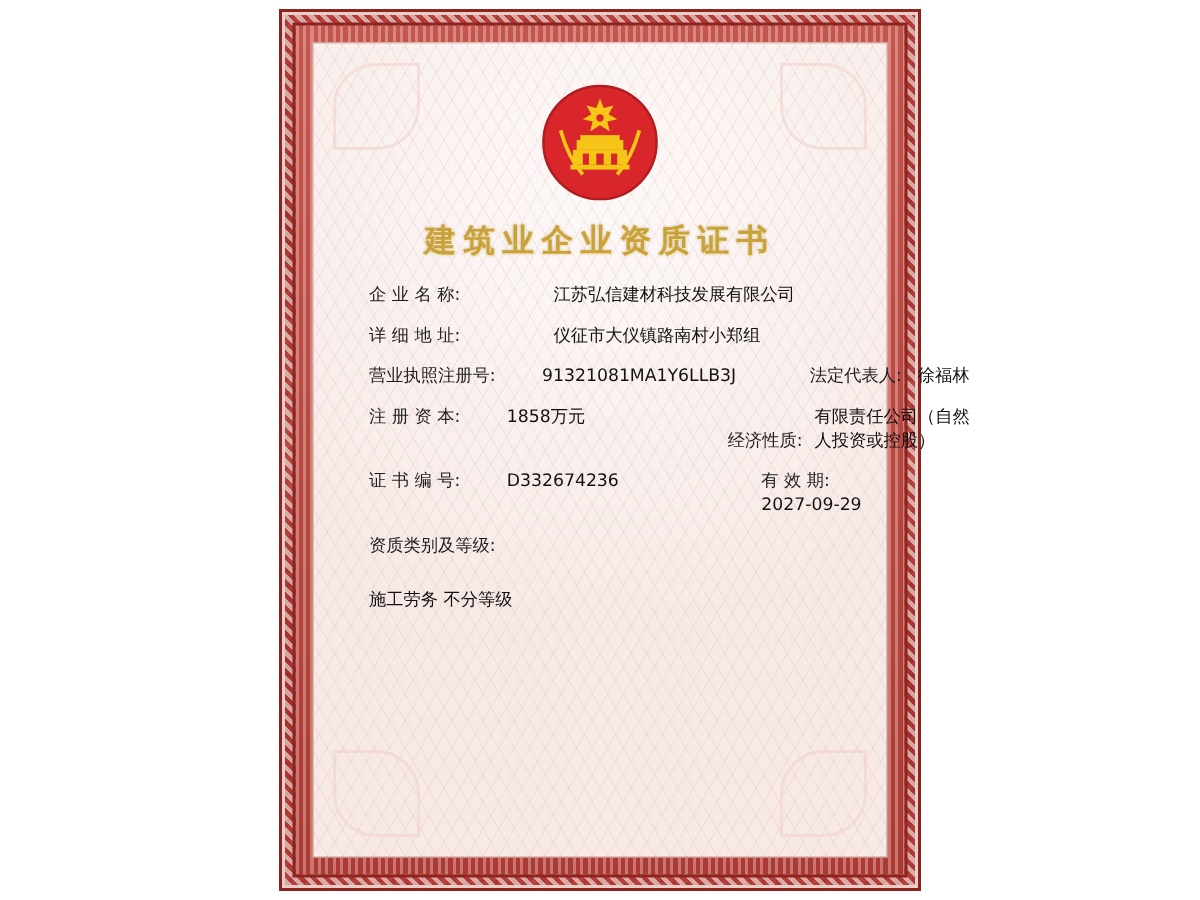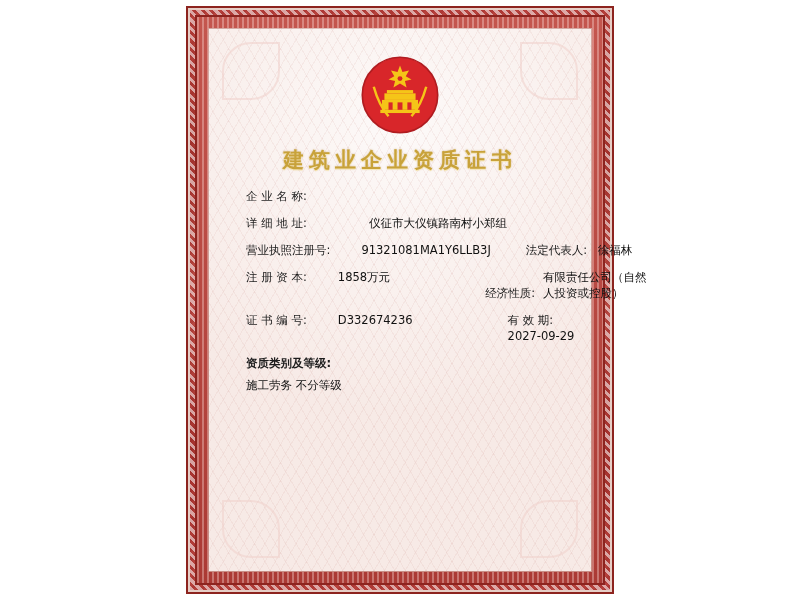--- a/index.html
+++ b/index.html
@@ -116,24 +116,24 @@
   }
   .lbl.w2 { width: 92px; }
   .val {
     color: #111;
     white-space: nowrap;
   }
   .val.wrap { white-space: normal; }
   .pair-right {
     display: flex;
     align-items: flex-start;
-    margin-left: 4px;
+    margin-left: 18px;
   }
   .pair-right .lbl { width: 72px; }
-  .qual-head { margin-top: 2px; margin-bottom: 6px; font-weight: bold; }
+  .qual-head { margin-top: 2px; margin-bottom: 20px; }
   .qual-body { color: #111; }
 </style>
 </head>
 <body>
 
 <div id="cert-wrap">
   <div id="cert-border"></div>
   <div id="cert-inner-frame">
     <div class="corner tl"></div>
     <div class="corner tr"></div>
@@ -160,20 +160,21 @@
       <path d="M82 40 Q76 62 64 76" stroke="#f5c518" stroke-width="3" fill="none"></path>
       <circle cx="50" cy="30" r="3" fill="#d8262a"></circle>
     </svg>
 
     <div id="title">建筑业企业资质证书</div>
 
     <div id="fields">
 
       <div class="row">
         <span class="lbl w2">企 业 名 称:</span>
+        <span class="val">江苏弘信建材科技发展有限公司</span>
       </div>
 
       <div class="row">
         <span class="lbl w2">详 细 地 址:</span>
         <span class="val">仪征市大仪镇路南村小郑组</span>
       </div>
 
       <div class="row">
         <span class="lbl w2">营业执照注册号:</span>
         <span class="val">91321081MA1Y6LLB3J</span>

